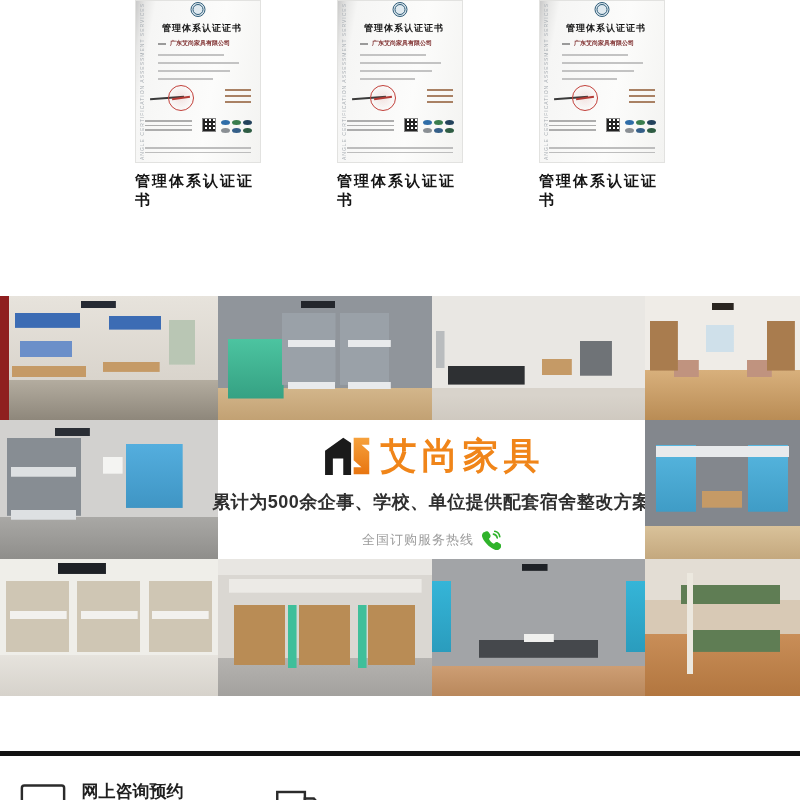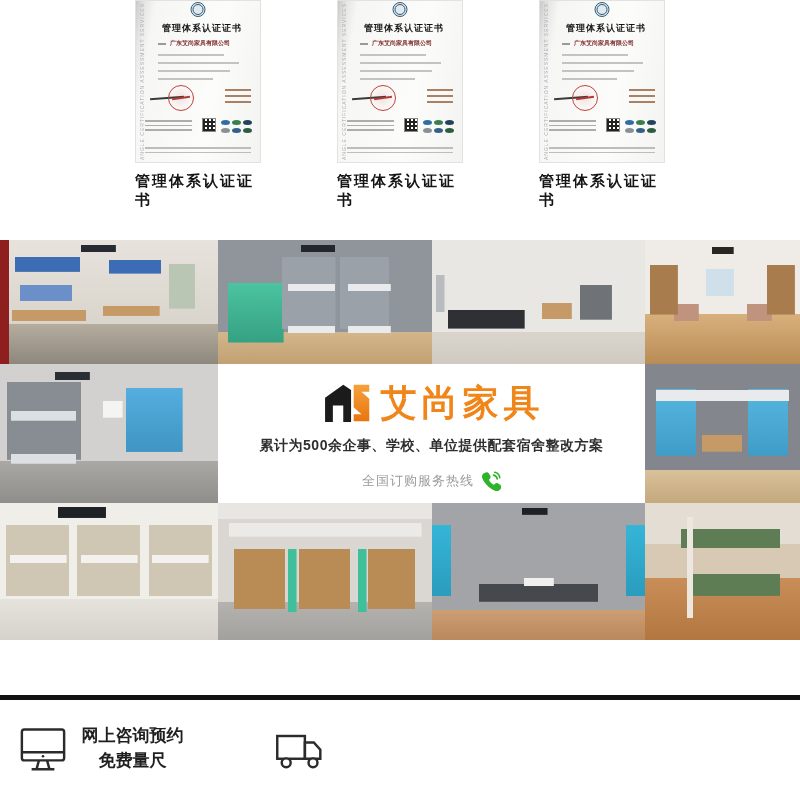--- a/index.html
+++ b/index.html
@@ -1,20 +1,20 @@
 <!DOCTYPE html>
 <html><head>
 <meta charset="utf-8">
 <style>
   * { margin:0; padding:0; box-sizing:border-box; }
   html,body { width:800px; background:#fff; font-family:"Liberation Sans", sans-serif; }
   .page { width:800px; height:800px; position:relative; background:#fff; overflow:hidden; }
 
   
-  .certs { height:240px; display:flex; justify-content:center; gap:76px; padding-top:0; }
+  .certs { height:296px; display:flex; justify-content:center; gap:76px; padding-top:0; }
   .cert { width:126px; display:flex; flex-direction:column; align-items:center; }
   .cert-paper { position:relative; width:126px; height:163px; border:1px solid #e2e2e0;
     background:linear-gradient(100deg,#c9c9c9 0px,#e6e6e5 9px,#f6f6f5 20px,#fcfcfb 60%,#f3f3f1 100%); }
   .cert-side { position:absolute; left:1px; top:2px; bottom:2px; width:11px; overflow:hidden;
     color:#a7adb3; font-size:5px; letter-spacing:1px; writing-mode:vertical-rl; transform:rotate(180deg);
     line-height:11px; text-align:center; }
   .cert-emblem { position:absolute; top:1px; left:50%; transform:translateX(-50%);
     width:15px; height:15px; border-radius:50%; background:#dfe9ef;
     border:3px double #2e5c78; }
   .cert-title { position:absolute; top:21px; left:12px; right:4px; text-align:center;
@@ -140,21 +140,21 @@
     linear-gradient(#5f7d54,#5f7d54) 64% 22%/64% 14% no-repeat,
     linear-gradient(#5f7d54,#5f7d54) 68% 62%/60% 16% no-repeat,
     linear-gradient(180deg,#e3ddd4 0 30%,#d8c9b5 30% 55%,#c98e58 55%,#b2763f 100%); }
 
   
   .banner { grid-column:2/4; grid-row:2; background:#fff; display:flex; flex-direction:column;
     align-items:center; justify-content:center; padding-top:2px; }
   .logo-row { display:flex; align-items:center; gap:10px; height:50px; }
   .logo-mark { width:52px; height:44px; }
   .logo-text { font-size:36px; font-weight:bold; color:#f08519; letter-spacing:5px; line-height:1; }
-  .slogan { margin-top:9px; font-size:14px; font-weight:bold; color:#2f2f2f; letter-spacing:0.5px; white-space:nowrap; }
+  .slogan { margin-top:9px; font-size:18px; font-weight:bold; color:#2f2f2f; letter-spacing:0.5px; white-space:nowrap; }
   .hotline { margin-top:16px; display:flex; align-items:center; gap:7px; }
   .hotline-label { font-size:13px; color:#9b9b9b; letter-spacing:1px; }
   .phone-icon { width:20px; height:20px; }
   .hotline-number { font-size:21px; font-weight:bold; color:#2fb32b; letter-spacing:0.5px; }
 
   
   .gap { height:55px; background:#fff; }
   .services { border-top:5px solid #121212; height:100px; display:grid;
     grid-template-columns:repeat(4,1fr); align-items:center; padding-top:2px; }
   .svc { display:flex; align-items:center; justify-content:center; gap:13px; }

